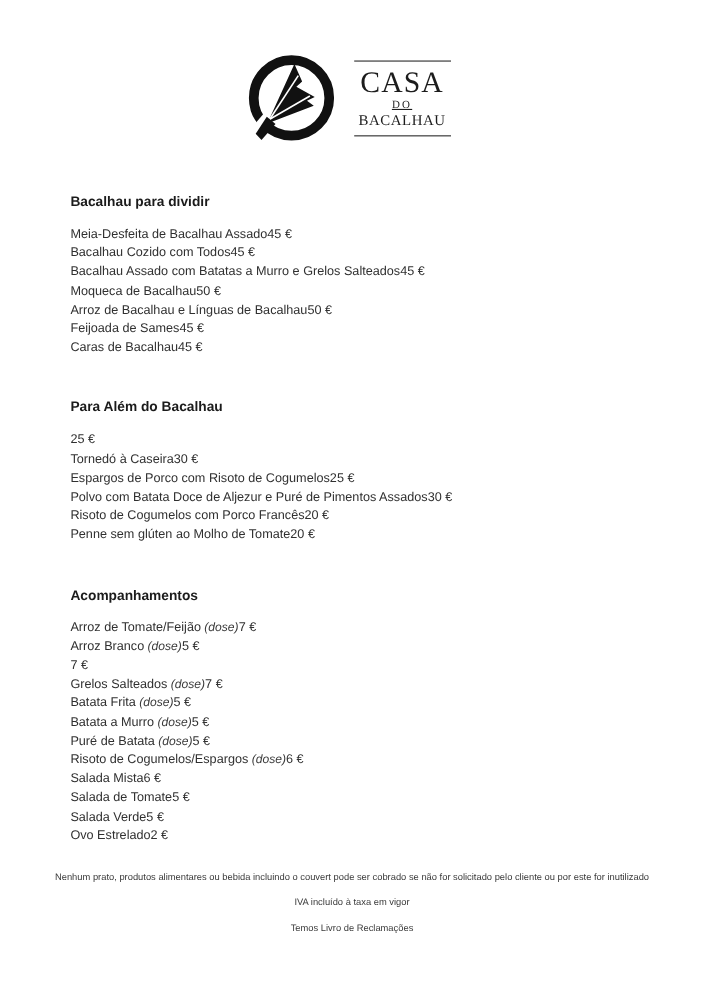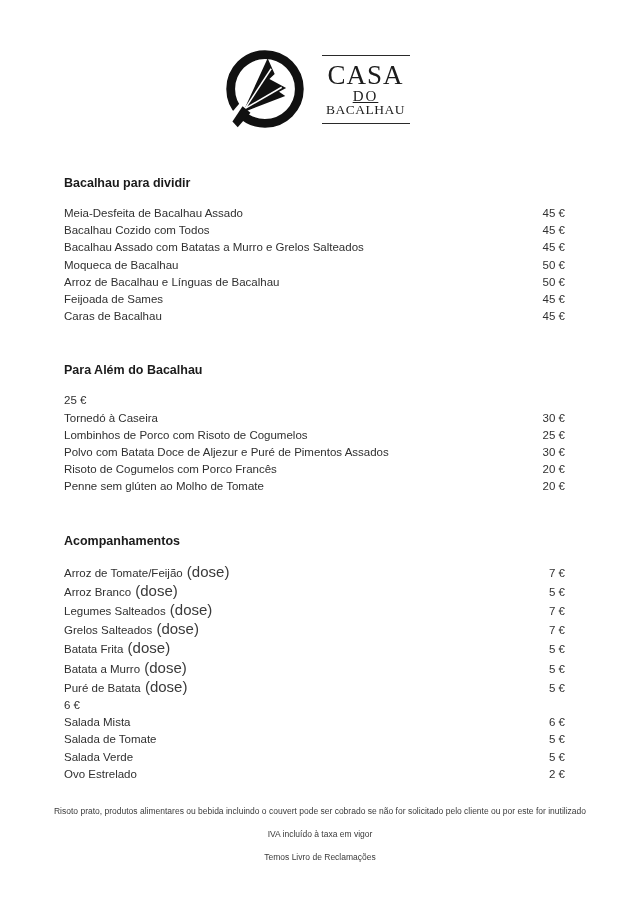--- a/index.html
+++ b/index.html
@@ -41,21 +41,21 @@
     margin: 0;
   }
   .wm-casa {
     font-size: 27px;
     line-height: 29px;
     letter-spacing: 1px;
     margin-top: 5px;
     white-space: nowrap;
   }
   .wm-do {
-    font-size: 15px;
+    font-size: 10px;
     line-height: 12px;
     letter-spacing: 2px;
     text-decoration: underline;
   }
   .wm-bac {
     font-size: 13.5px;
     line-height: 15px;
     letter-spacing: 0.5px;
     margin-bottom: 6px;
     white-space: nowrap;
@@ -67,28 +67,27 @@
   .menu-section + .menu-section { margin-top: 37px; }
   .section-title {
     font-size: 12.5px;
     font-weight: bold;
     color: #1b1b1b;
     line-height: 16px;
     margin: 0 0 14px 0;
   }
   .row {
     display: flex;
-    justify-content: space-between;
     align-items: baseline;
     font-size: 11.5px;
     line-height: 17.2px;
     color: #303030;
   }
   .dish { white-space: nowrap; }
-  .dish .note { font-size: 15px; color: #3a3a3a; }
+  .dish .note { font-size: 11px; color: #3a3a3a; font-style: italic; }
   .price { white-space: nowrap; color: #303030; }
 
   
   .footer {
     margin-top: 23px;
     text-align: center;
     color: #3a3a3a;
   }
   .footer p {
     margin: 0 0 13px 0;
@@ -161,21 +160,21 @@
       <section class="menu-section">
         <h2 class="section-title">Para Além do Bacalhau</h2>
         <div class="row">
           <span class="price">25 €</span>
         </div>
         <div class="row">
           <span class="dish">Tornedó à Caseira</span>
           <span class="price">30 €</span>
         </div>
         <div class="row">
-          <span class="dish">Lombinhos de Porco com Risoto de Cogumelos</span>
+          <span class="dish">Espargos de Porco com Risoto de Cogumelos</span>
           <span class="price">25 €</span>
         </div>
         <div class="row">
           <span class="dish">Polvo com Batata Doce de Aljezur e Puré de Pimentos Assados</span>
           <span class="price">30 €</span>
         </div>
         <div class="row">
           <span class="dish">Risoto de Cogumelos com Porco Francês</span>
           <span class="price">20 €</span>
         </div>
@@ -188,40 +187,40 @@
         <h2 class="section-title">Acompanhamentos</h2>
         <div class="row">
           <span class="dish">Arroz de Tomate/Feijão<span class="note"> (dose)</span></span>
           <span class="price">7 €</span>
         </div>
         <div class="row">
           <span class="dish">Arroz Branco<span class="note"> (dose)</span></span>
           <span class="price">5 €</span>
         </div>
         <div class="row">
-          <span class="dish">Legumes Salteados<span class="note"> (dose)</span></span>
           <span class="price">7 €</span>
         </div>
         <div class="row">
           <span class="dish">Grelos Salteados<span class="note"> (dose)</span></span>
           <span class="price">7 €</span>
         </div>
         <div class="row">
           <span class="dish">Batata Frita<span class="note"> (dose)</span></span>
           <span class="price">5 €</span>
         </div>
         <div class="row">
           <span class="dish">Batata a Murro<span class="note"> (dose)</span></span>
           <span class="price">5 €</span>
         </div>
         <div class="row">
           <span class="dish">Puré de Batata<span class="note"> (dose)</span></span>
           <span class="price">5 €</span>
         </div>
         <div class="row">
+          <span class="dish">Risoto de Cogumelos/Espargos<span class="note"> (dose)</span></span>
           <span class="price">6 €</span>
         </div>
         <div class="row">
           <span class="dish">Salada Mista</span>
           <span class="price">6 €</span>
         </div>
         <div class="row">
           <span class="dish">Salada de Tomate</span>
           <span class="price">5 €</span>
         </div>
@@ -230,18 +229,18 @@
           <span class="price">5 €</span>
         </div>
         <div class="row">
           <span class="dish">Ovo Estrelado</span>
           <span class="price">2 €</span>
         </div>
       </section>
     </div>
 
   <div class="footer" id="footer">
-      <p>Risoto prato, produtos alimentares ou bebida incluindo o couvert pode ser cobrado se não for solicitado pelo cliente ou por este for inutilizado</p>
+      <p>Nenhum prato, produtos alimentares ou bebida incluindo o couvert pode ser cobrado se não for solicitado pelo cliente ou por este for inutilizado</p>
       <p>IVA incluído à taxa em vigor</p>
       <p>Temos Livro de Reclamações</p>
     </div>
 
 </div>
 
 </body></html>

